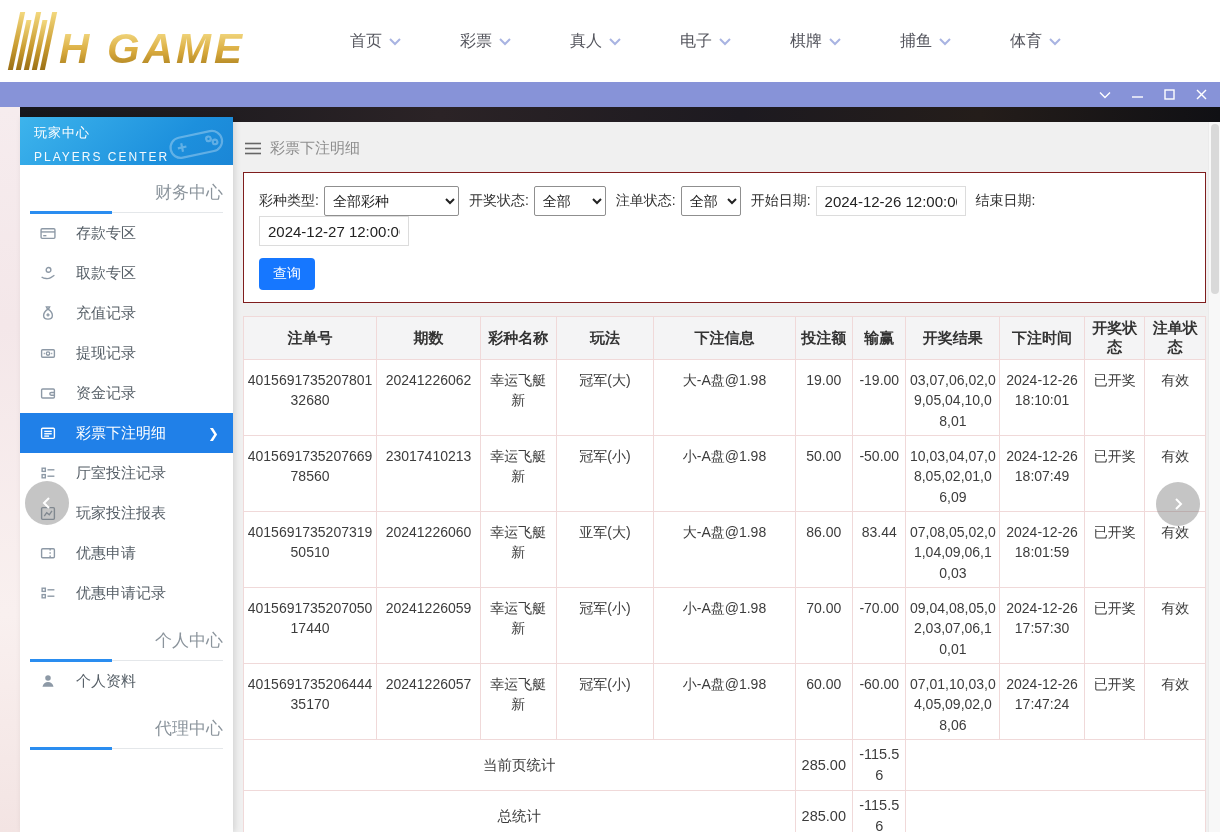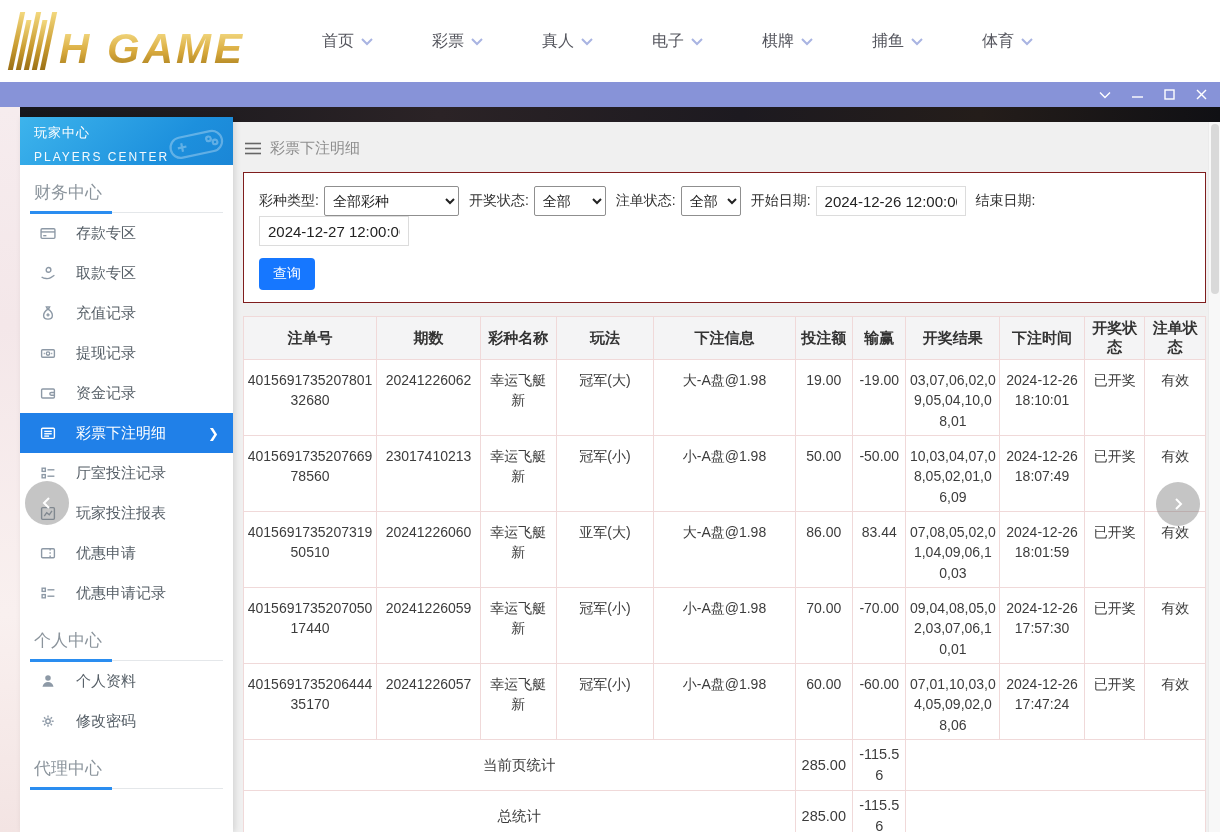--- a/index.html
+++ b/index.html
@@ -10,21 +10,21 @@
   .topbar { position:absolute; left:0; top:0; width:1220px; height:82px; background:#fff; display:flex; align-items:center; }
   .logo { display:flex; align-items:flex-end; gap:8px; margin-left:14px; width:280px; }
   .logo-bars { display:flex; align-items:flex-end; gap:3px; transform:skewX(-12deg); }
   .logo-bars i { display:block; width:5px; background:linear-gradient(180deg,#f3d87e,#c89a2e 60%,#9a6f15); }
   .logo-bars i:nth-child(1){height:58px;} .logo-bars i:nth-child(2){height:50px;}
   .logo-bars i:nth-child(3){height:58px;} .logo-bars i:nth-child(4){height:50px;}
   .logo-bars i:nth-child(5){height:58px;}
   .logo-text { font-size:42px; font-weight:bold; font-style:italic; letter-spacing:3px; line-height:1;
     background:linear-gradient(180deg,#f7e08d 0%,#d9ab3e 55%,#a87d1d 100%);
     -webkit-background-clip:text; background-clip:text; color:transparent; padding-right:6px; }
-  .mainnav { display:flex; gap:58px; margin-left:28px; }
+  .mainnav { display:flex; gap:58px; margin-left:56px; }
   .nav-item { display:flex; align-items:center; gap:6px; cursor:pointer; font-size:16px; color:#55565e; }
   .nav-item svg { width:14px; height:9px; stroke:#a9b4e2; stroke-width:2; fill:none; }
 
   
   .titlebar { position:absolute; left:0; top:82px; width:1220px; height:25px; background:#8793d8; display:flex; align-items:center; justify-content:flex-end; }
   .win-controls { display:flex; align-items:center; gap:10px; margin-right:8px; }
   .win-btn { width:22px; height:18px; display:flex; align-items:center; justify-content:center; cursor:pointer; }
   .win-btn svg { stroke:#fff; stroke-width:1.4; fill:none; }
 
   
@@ -35,21 +35,21 @@
   .win-body { position:absolute; left:20px; top:107px; width:1200px; height:725px; background:#f0f0f0; }
   .dark-strip { position:absolute; left:0; top:0; width:1200px; height:15px;
     background:linear-gradient(90deg,#17171c 0%,#2b2326 35%,#1d1a20 60%,#241d1a 80%,#101014 100%); }
 
   
   .sidebar { position:absolute; left:0; top:10px; width:213px; height:715px; background:#fff; box-shadow:2px 0 6px rgba(0,0,0,.12); z-index:2; overflow:hidden; }
   .sb-header { height:48px; background:linear-gradient(135deg,#3db4ec 0%,#1d90dd 70%,#1b86d6 100%); color:#fff; padding:7px 0 0 14px; position:relative; overflow:hidden; }
   .sb-header .t1 { font-size:13px; letter-spacing:1px; }
   .sb-header .t2 { font-size:12px; letter-spacing:2px; margin-top:8px; opacity:.95; }
   .sb-header svg.pad { position:absolute; right:8px; top:6px; width:58px; height:40px; opacity:.3; stroke:#fff; fill:none; stroke-width:1.5; transform:rotate(-12deg); }
-  .sb-section { color:#8b949c; font-size:17px; padding:16px 10px 9px 14px; position:relative; }
+  .sb-section { color:#8b949c; font-size:17px; padding:16px 10px 9px 14px; position:relative;text-align:right; }
   .sb-section::after { content:""; position:absolute; left:10px; right:10px; bottom:0; height:1px; background:#e4e7ea; }
   .sb-section::before { content:""; position:absolute; left:10px; bottom:-1px; width:82px; height:3px; background:#2a8df0; z-index:1; }
   .menu-item { height:40px; display:flex; align-items:center; padding-left:20px; gap:20px; color:#555e66; font-size:15px; cursor:pointer; position:relative; }
   .menu-item .mi-icon { width:16px; height:16px; color:#8d99a6; display:flex; align-items:center; justify-content:center; }
   .menu-item .mi-icon svg { width:16px; height:16px; stroke:currentColor; fill:none; stroke-width:1.3; }
   .menu-item.active { background:#2080e8; color:#fff; }
   .menu-item.active .mi-icon { color:#fff; }
   .menu-item.active .mi-arrow { position:absolute; right:14px; color:#fff; font-size:13px; }
 
   .collapse-btn { position:absolute; width:44px; height:44px; border-radius:50%; background:rgba(110,110,110,.4); border:none; z-index:5; cursor:pointer; display:flex; align-items:center; justify-content:center; }
@@ -298,36 +298,20 @@
     <div class="sb-section">个人中心</div>
 
     <div class="menu-item">
       <span class="mi-icon">
           <svg viewBox="0 0 15 15">
             <circle cx="7.5" cy="4.7" r="2.6" fill="currentColor" stroke="none"></circle>
             <path d="M2.3 13c.5-3 2.7-4.6 5.2-4.6s4.7 1.6 5.2 4.6z" fill="currentColor" stroke="none"></path>
           </svg>
         </span>
       <span class="mi-label">个人资料</span>
-    </div>
-    <div class="menu-item">
-      <span class="mi-icon">
-          <svg viewBox="0 0 15 15">
-            <circle cx="7.5" cy="7.7" r="2.1"></circle>
-            <line x1="7.5" y1="2.4" x2="7.5" y2="4.3"></line>
-            <line x1="7.5" y1="11.1" x2="7.5" y2="13"></line>
-            <line x1="2.2" y1="7.7" x2="4.1" y2="7.7"></line>
-            <line x1="10.9" y1="7.7" x2="12.8" y2="7.7"></line>
-            <line x1="3.8" y1="4" x2="5.1" y2="5.3"></line>
-            <line x1="9.9" y1="10.1" x2="11.2" y2="11.4"></line>
-            <line x1="3.8" y1="11.4" x2="5.1" y2="10.1"></line>
-            <line x1="9.9" y1="5.3" x2="11.2" y2="4"></line>
-          </svg>
-        </span>
-      <span class="mi-label">修改密码</span>
     </div>
 
     <div class="sb-section">代理中心</div>
   </aside>
 
   <button class="collapse-btn collapse-left">
     <svg viewBox="0 0 16 16">
         <polyline points="10,3 5,8 10,13"></polyline>
       </svg>
   </button>

